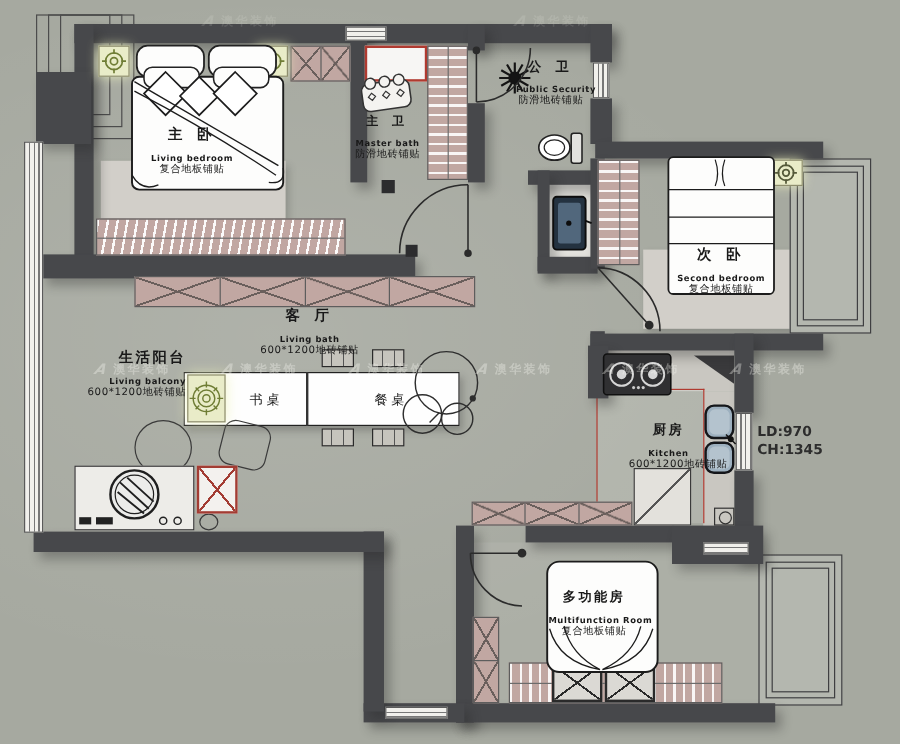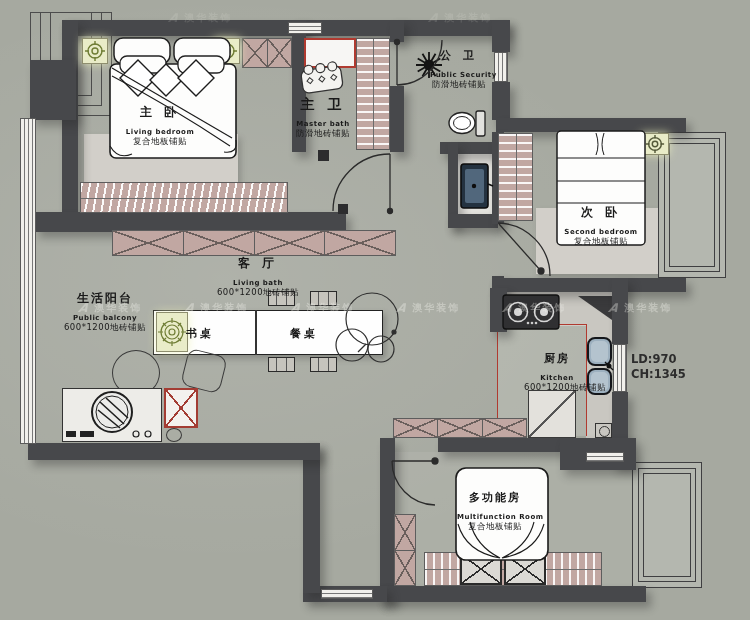--- a/index.html
+++ b/index.html
@@ -34,22 +34,22 @@
   .xwhite{position:absolute;background:#dbd9d4;border:2px solid #2a2a2a;z-index:27;
      background-image:linear-gradient(to top right,transparent calc(50% - .8px),#2a2a2a calc(50% - .8px),#2a2a2a calc(50% + .8px),transparent calc(50% + .8px)),
                       linear-gradient(to bottom right,transparent calc(50% - .8px),#2a2a2a calc(50% - .8px),#2a2a2a calc(50% + .8px),transparent calc(50% + .8px))}
   .light{position:absolute;background:#e9ecc8;border:1px solid #8e8e6e;z-index:30;display:flex;align-items:center;justify-content:center;box-shadow:0 0 10px rgba(240,245,190,.8)}
   .counter{position:absolute;background:#c9c7c1;z-index:15}
   .redline{position:absolute;border:1.5px solid #b03a30;border-bottom:none;z-index:16;background:rgba(235,235,228,.18)}
   .rl{position:absolute;text-align:center;color:#191919;z-index:50;line-height:1.15}
   .rl .cn{font-size:12px;font-weight:bold;letter-spacing:4px;white-space:nowrap;display:block}
   .rl .en{font-size:7px;font-weight:bold;letter-spacing:.5px;white-space:nowrap;display:block;margin-top:8px}
   .rl .fl{font-size:8.5px;font-weight:normal;letter-spacing:.5px;white-space:nowrap;display:block;margin-top:1px}
-  .rl.left{text-align:center}
-  .flabel{position:absolute;font-size:11px;font-weight:bold;letter-spacing:3px;color:#191919;z-index:50;text-align:left;white-space:nowrap}
+  .rl.left{text-align:right}
+  .flabel{position:absolute;font-size:11px;font-weight:normal;letter-spacing:3px;color:#191919;z-index:50;text-align:right;white-space:nowrap}
   .dim{position:absolute;z-index:50;color:#2d2d2d;font-size:11.5px;font-weight:bold;line-height:15px;white-space:nowrap}
   .dim span{display:block}
   .chair{position:absolute;background:#c6c4bd;border:1.5px solid #2a2a2a;z-index:24;
      background-image:linear-gradient(90deg,transparent 7px,#555 7px 8px,transparent 8px 17px,#555 17px 18px,transparent 18px)}
   .wm{position:absolute;z-index:60;color:rgba(248,248,242,.34);font-size:10px;font-weight:bold;letter-spacing:2px;white-space:nowrap}
   .wm .lg{display:inline-block;font-style:italic;transform:skewX(-18deg) translateY(1px);font-size:12px;margin-right:3px}
   .wm.faint{color:rgba(248,248,242,.13)}
   .fridge{position:absolute;background:#e3e1dc;border:1.5px solid #3a3a3a;z-index:25;
      background-image:linear-gradient(to bottom right,transparent calc(50% - .8px),#555 calc(50% - .8px),#555 calc(50% + .8px),transparent calc(50% + .8px))}
   .redx{position:absolute;background:#f3f1ee;border:2px solid #a33c33;z-index:25;
@@ -321,42 +321,42 @@
       <path d="M488,184 l5,2" stroke="#0d0d0d" stroke-width="1.5"></path>
   </g>
 </svg>
 
 <div class="rl" style="left:110px;top:106px;width:100px">
   <span class="cn">主 卧</span>
   <span class="en">Living bedroom</span>
   <span class="fl">复合地板铺贴</span>
 </div>
 <div class="rl" style="left:291px;top:96px;width:64px">
-  <span class="cn" style="font-size:14px">主 卫</span>
+  <span class="cn" style="font-size:10px">主 卫</span>
   <span class="en">Master bath</span>
   <span class="fl">防滑地砖铺贴</span>
 </div>
 <div class="rl" style="left:430px;top:50px;width:58px">
   <span class="cn" style="font-size:11px">公 卫</span>
   <span class="en">Public Security</span>
   <span class="fl">防滑地砖铺贴</span>
 </div>
 <div class="rl" style="left:558px;top:206px;width:86px">
   <span class="cn">次 卧</span>
   <span class="en">Second bedroom</span>
   <span class="fl">复合地板铺贴</span>
 </div>
 <div class="rl" style="left:213px;top:257px;width:90px">
   <span class="cn">客 厅</span>
   <span class="en">Living bath</span>
   <span class="fl">600*1200地砖铺贴</span>
 </div>
 <div class="rl left" style="left:55px;top:292px;width:100px">
   <span class="cn" style="letter-spacing:2px">生活阳台</span>
-  <span class="en">Public balcony</span>
+  <span class="en">Living balcony</span>
   <span class="fl">600*1200地砖铺贴</span>
 </div>
 <div class="rl" style="left:524px;top:353px;width:66px">
   <span class="cn" style="font-size:11px;letter-spacing:2px">厨房</span>
   <span class="en">Kitchen</span>
   <span class="fl">600*1200地砖铺贴</span>
 </div>
 <div class="rl" style="left:457px;top:492px;width:76px">
   <span class="cn" style="font-size:11px;letter-spacing:2px">多功能房</span>
   <span class="en">Multifunction Room</span>

